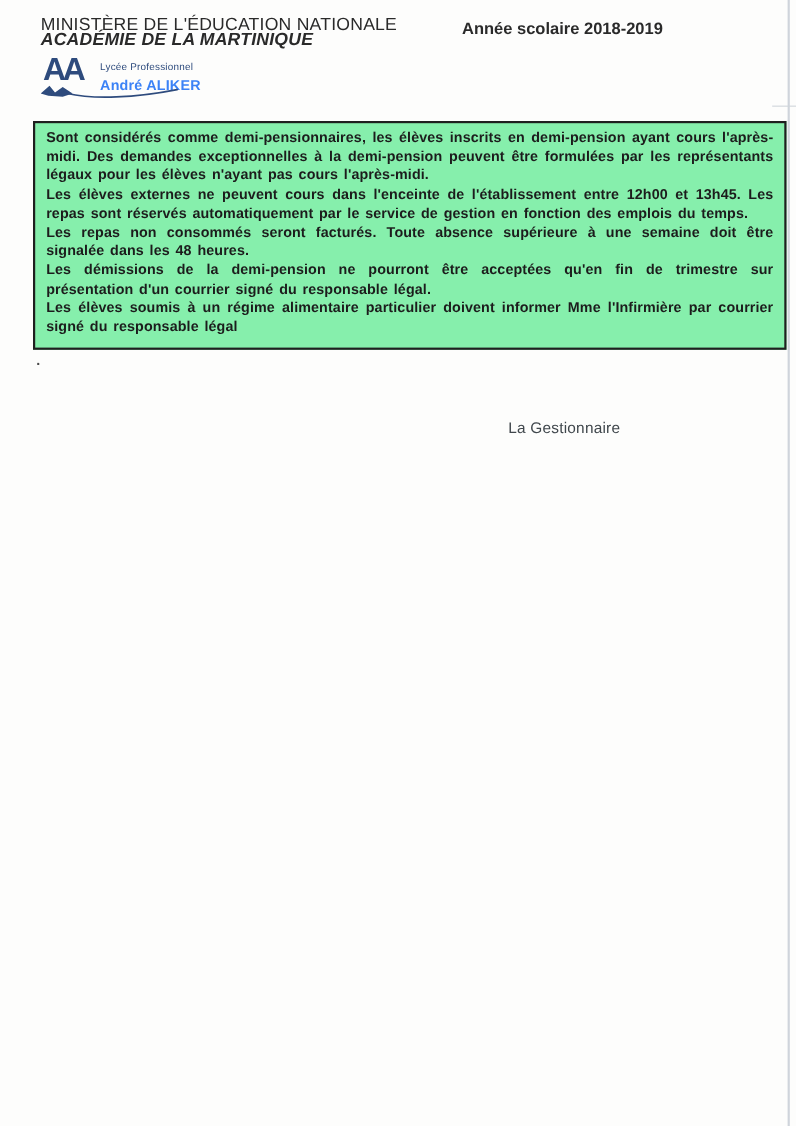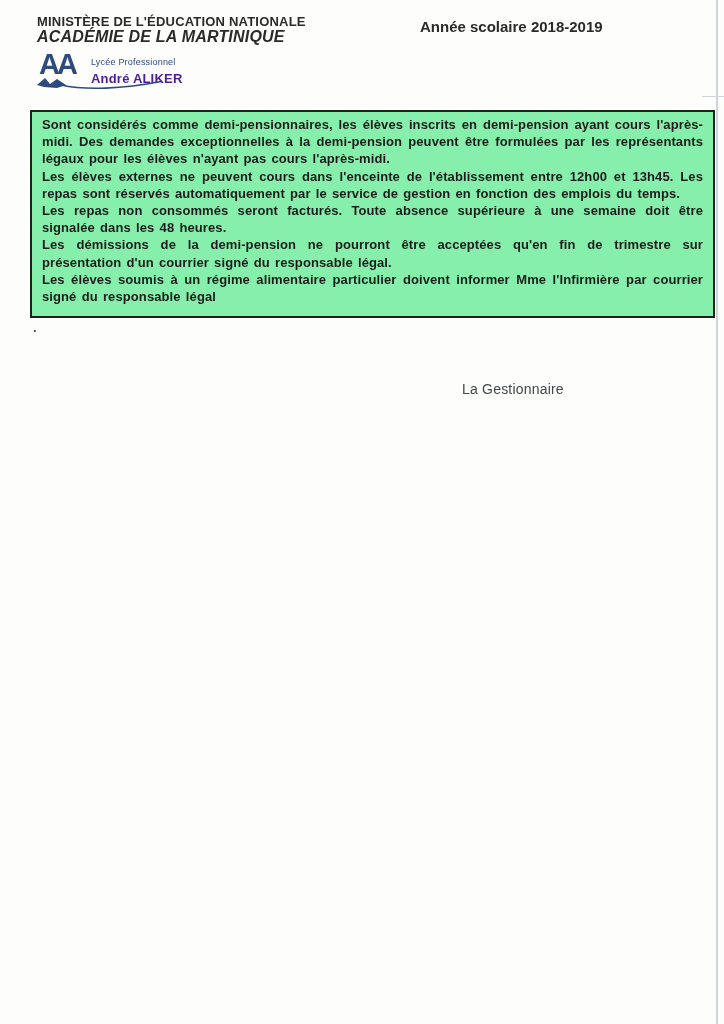--- a/index.html
+++ b/index.html
@@ -11,42 +11,42 @@
     background: #fdfdfc;
     font-family: "Liberation Sans", sans-serif;
     color: #1d1d1d;
     overflow: hidden;
     margin: 0 auto;
   }
 
   
   .ministry-line1 {
     position: absolute; left: 37px; top: 14px;
-    font-size: 13px; font-weight: bold; letter-spacing: 0.2px; color: #2a2a2a;
+    font-size: 16px; font-weight: normal; letter-spacing: 0.2px; color: #2a2a2a;
   }
   .ministry-line2 {
     position: absolute; left: 37px; top: 28px;
     font-size: 16px; font-weight: bold; font-style: italic; letter-spacing: 0.2px; color: #2a2a2a;
   }
   .logo {
     position: absolute; left: 39px; top: 48px;
     width: 170px; height: 44px;
     color: #2e4b7d;
   }
   .logo .monogram {
     position: absolute; left: 0; top: 2px;
     font-size: 29px; font-weight: bold; letter-spacing: -3px;
     color: #2e4b7d; line-height: 1; text-align: center;
   }
   .logo .logo-text { position: absolute; left: 52px; top: 3px; }
   .logo .school-type {
     font-size: 9px; color: #2e4b7d; letter-spacing: 0.2px;
   }
   .logo .school-name {
-    font-size: 13px; font-weight: bold; color: #4c1d95; letter-spacing: 0.2px;
+    font-size: 13px; font-weight: bold; color: #3b82f6; letter-spacing: 0.2px;
   }
   .logo .swoosh { position: absolute; left: -2px; top: 28px; }
 
   
   .header-right {
     position: absolute; left: 420px; top: 17px;
     font-size: 15px; font-weight: bold; line-height: 19px; color: #2a2a2a; text-align: center;
   }
 
   

